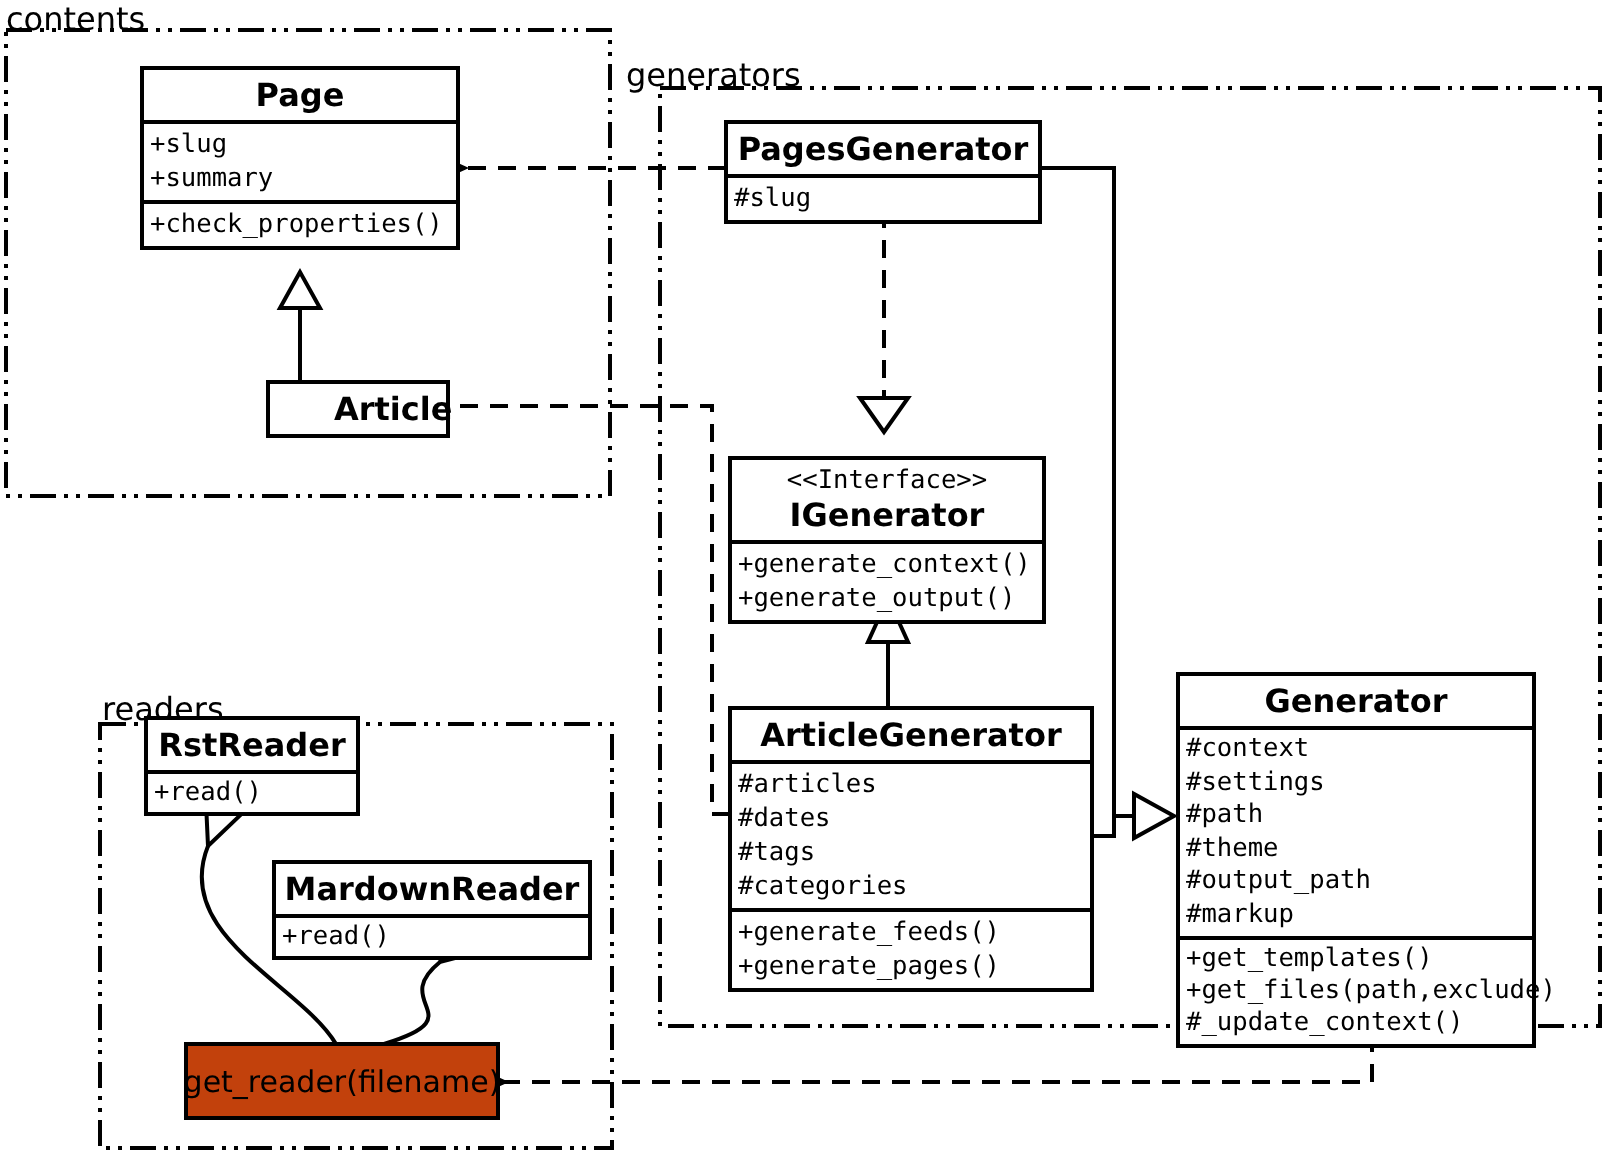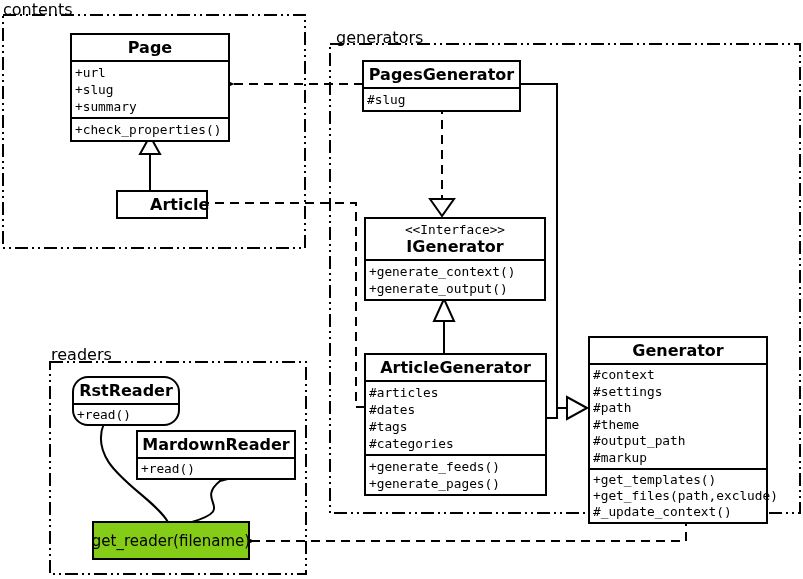--- a/index.html
+++ b/index.html
@@ -6,21 +6,21 @@
   .diagram{position:relative;width:803px;height:579px;background:#fff;overflow:hidden;
            font-family:"DejaVu Sans",sans-serif;color:#000;}
   .layer{position:absolute;left:0;top:0;width:803px;height:579px;}
   .pkg-label{position:absolute;font:16px "DejaVu Sans",sans-serif;color:#000;white-space:nowrap;}
   .uml-class{position:absolute;background:#fff;border:2px solid #000;box-sizing:border-box;}
   .uml-title{font:bold 16px "DejaVu Sans",sans-serif;text-align:center;padding:3px 4px;white-space:nowrap;}
   .uml-stereotype{font:12.8px/15px "DejaVu Sans Mono",monospace;text-align:center;padding-top:3px;white-space:pre;}
   .uml-title.with-stereo{padding-top:0;}
   .uml-rows{border-top:2px solid #000;padding:2px 3px;}
   .uml-row{font:12.8px/17px "DejaVu Sans Mono",monospace;white-space:pre;}
-  .simple-box{position:absolute;background:#84cc16;border:2px solid #000;box-sizing:border-box;
+  .simple-box{position:absolute;background:#c2410c;border:2px solid #000;box-sizing:border-box;
               display:flex;align-items:center;justify-content:center;
               font:15px "DejaVu Sans",sans-serif;white-space:nowrap;}
 </style>
 </head>
 <body>
 
 <div class="diagram">
 
   <svg class="layer" width="803" height="579" viewBox="0 0 803 579">
     <defs>
@@ -61,47 +61,46 @@
     <path d="M 686,502 L 686,541 L 252,541" fill="none" stroke="#000" stroke-width="2" stroke-dasharray="9 6" marker-end="url(#openarrow)"></path>
 
     
     <path d="M 168,522 C 150,492 86,468 104,423" fill="none" stroke="#000" stroke-width="2" marker-end="url(#openarrow)"></path>
 
     
     <path d="M 192,522 C 238,508 194,502 220,481" fill="none" stroke="#000" stroke-width="2" marker-end="url(#openarrow)"></path>
   </svg>
 
   <div class="pkg-label" style="left:3px;top:0px;">contents</div>
-  <div class="pkg-label" style="left:336px;top:28px;">generators</div>
+  <div class="pkg-label" style="left:313px;top:28px;">generators</div>
   <div class="pkg-label" style="left:51px;top:345px;">readers</div>
 
   <div class="uml-class" style="left:70px;top:33px;width:160px;">
     <div class="uml-title">Page</div>
     <div class="uml-rows">
-      <div class="uml-row">+url</div>
       <div class="uml-row">+slug</div>
       <div class="uml-row">+summary</div>
     </div>
     <div class="uml-rows">
       <div class="uml-row">+check_properties()</div>
     </div>
   </div>
 
-  <div class="uml-class" style="left:116px;top:190px;width:92px;padding-left:28px;">
+  <div class="uml-class" style="left:133px;top:190px;width:92px;padding-left:28px;">
     <div class="uml-title">Article</div>
   </div>
 
   <div class="uml-class" style="left:362px;top:60px;width:159px;">
     <div class="uml-title">PagesGenerator</div>
     <div class="uml-rows">
       <div class="uml-row">#slug</div>
     </div>
   </div>
 
-  <div class="uml-class" style="left:364px;top:217px;width:182px;">
+  <div class="uml-class" style="left:364px;top:228px;width:159px;">
     <div class="uml-stereotype">&lt;&lt;Interface&gt;&gt;</div>
     <div class="uml-title with-stereo">IGenerator</div>
     <div class="uml-rows">
       <div class="uml-row">+generate_context()</div>
       <div class="uml-row">+generate_output()</div>
     </div>
   </div>
 
   <div class="uml-class" style="left:364px;top:353px;width:183px;">
     <div class="uml-title">ArticleGenerator</div>
@@ -127,21 +126,21 @@
       <div class="uml-row" style="line-height:16.5px">#output_path</div>
       <div class="uml-row" style="line-height:16.5px">#markup</div>
     </div>
     <div class="uml-rows">
       <div class="uml-row" style="line-height:16px">+get_templates()</div>
       <div class="uml-row" style="line-height:16px">+get_files(path,exclude)</div>
       <div class="uml-row" style="line-height:16px">#_update_context()</div>
     </div>
   </div>
 
-  <div class="uml-class" style="left:72px;top:376px;width:108px;border-radius:16px;">
+  <div class="uml-class" style="left:72px;top:358px;width:108px;">
     <div class="uml-title">RstReader</div>
     <div class="uml-rows">
       <div class="uml-row" style="line-height:15px">+read()</div>
     </div>
   </div>
 
   <div class="uml-class" style="left:136px;top:430px;width:160px;">
     <div class="uml-title">MardownReader</div>
     <div class="uml-rows">
       <div class="uml-row" style="line-height:15px">+read()</div>

